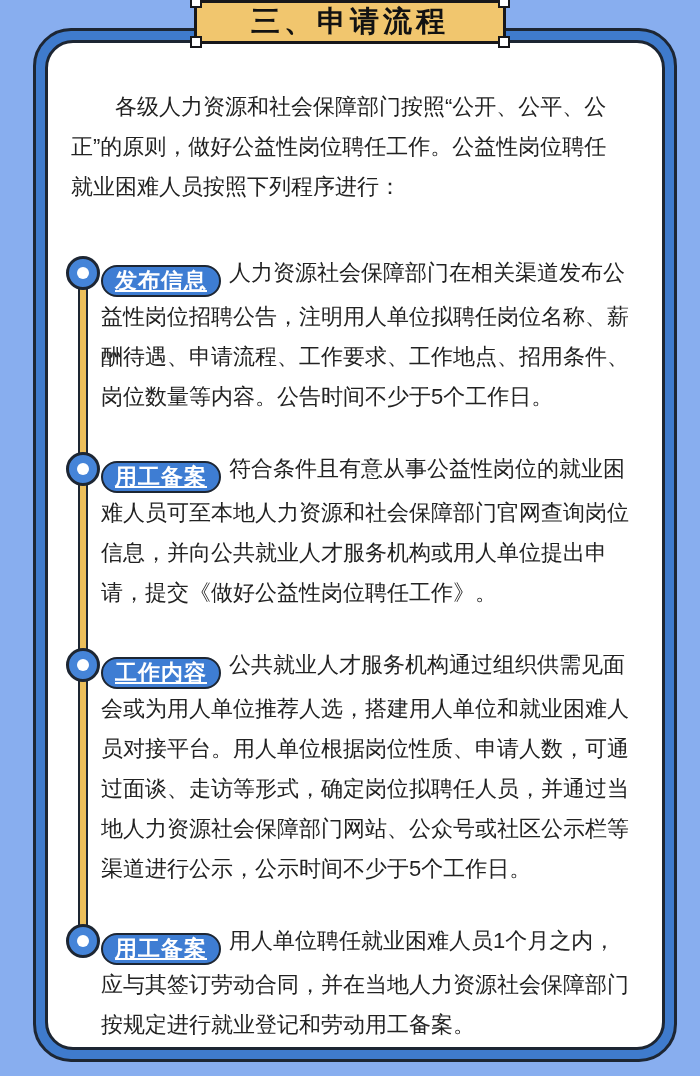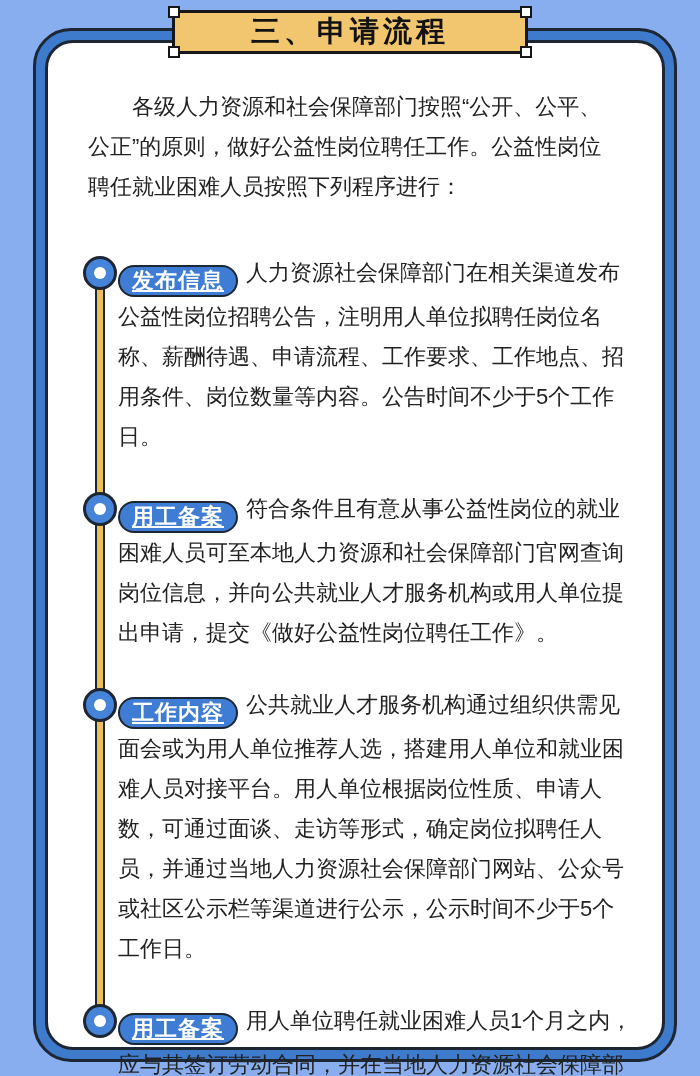--- a/index.html
+++ b/index.html
@@ -22,21 +22,21 @@
   }
   .card-inner {
     position:absolute; left:9px; top:9px; right:9px; bottom:9px;
     background:#ffffff;
     border:3px solid #1d2633;
     border-radius:28px;
     box-sizing:border-box;
   }
   .content {
     position:absolute; left:0; top:0; right:0; bottom:0;
-    padding:44px 28px 0 40px;
+    padding:44px 28px 0 23px;
     box-sizing:border-box;
     font-size:22px; line-height:40px;
     color:#222222; font-weight:500;
   }
 
   
   .intro {
     margin:0 0 46px 0;
     text-indent:2em;
     padding-right:12px;
@@ -77,23 +77,23 @@
     box-sizing:border-box;
     font-size:22px; font-weight:700;
     letter-spacing:1px;
     margin-right:8px;
     vertical-align:-8px;
     text-decoration:underline;
   }
 
   
   .banner {
-    position:absolute; top:10px; left:50%;
+    position:absolute; top:0; left:50%;
     transform:translateX(-50%);
-    width:356px; height:44px;
+    width:312px; height:44px;
     background:#f1c66e;
     border:3px solid #17171a;
     box-sizing:border-box;
     display:flex; align-items:center; justify-content:center;
     z-index:5;
   }
   .banner-title {
     font-size:29px; font-weight:900; color:#121212;
     letter-spacing:4px;
     white-space:nowrap;

